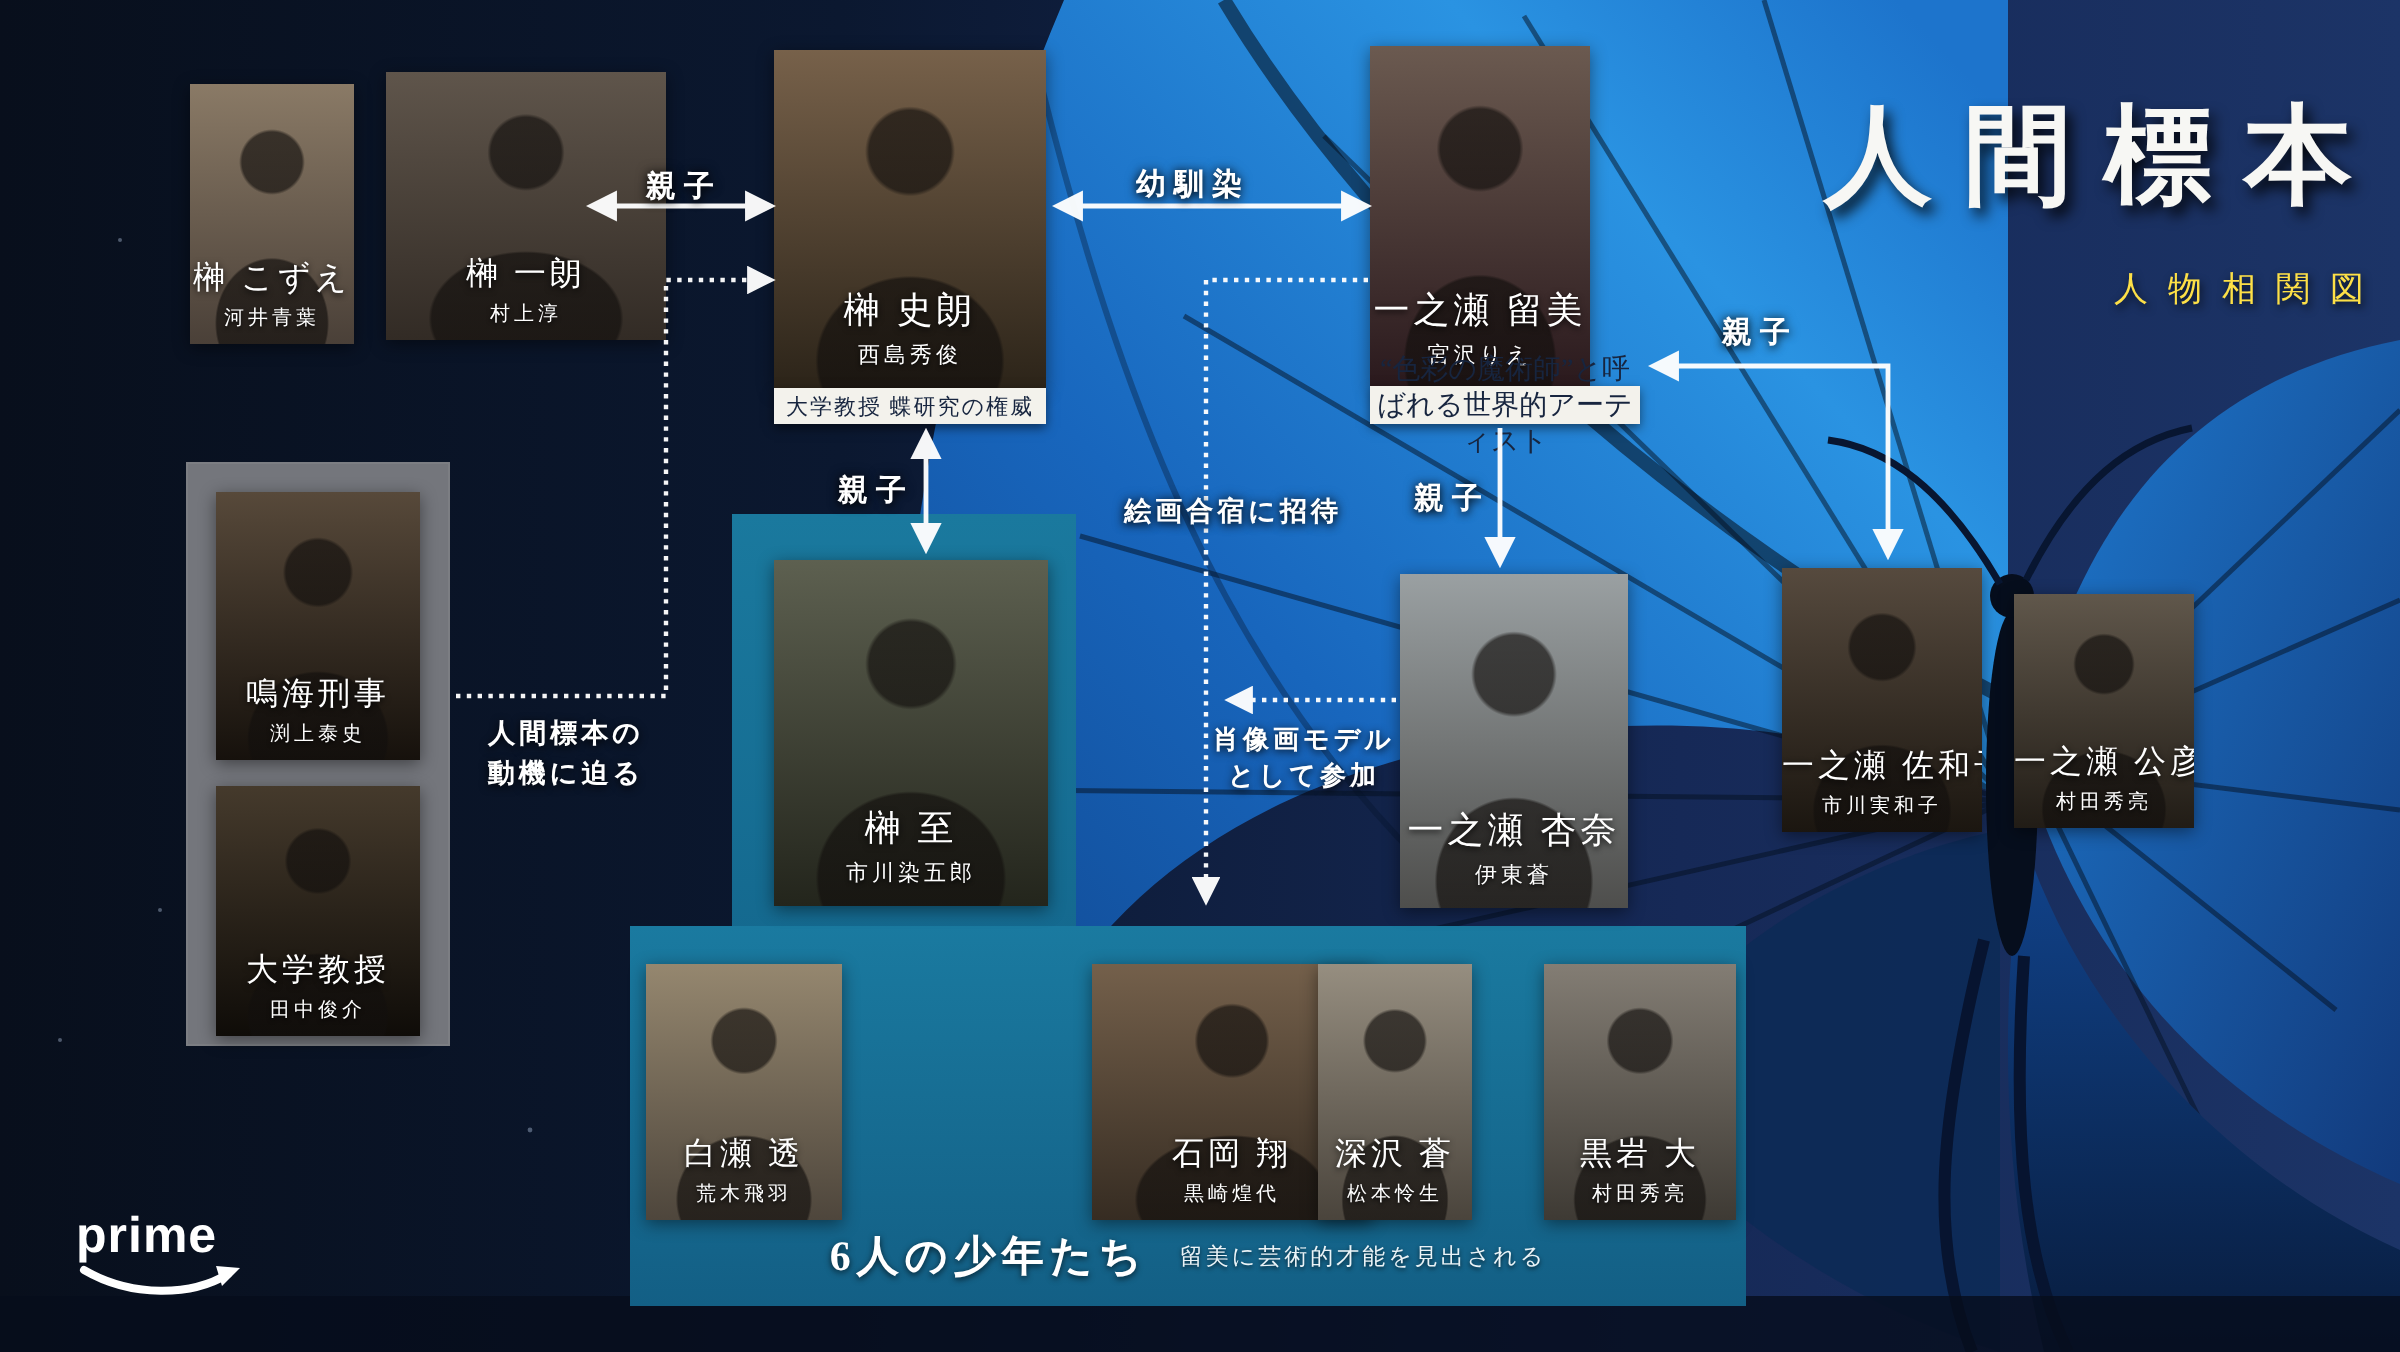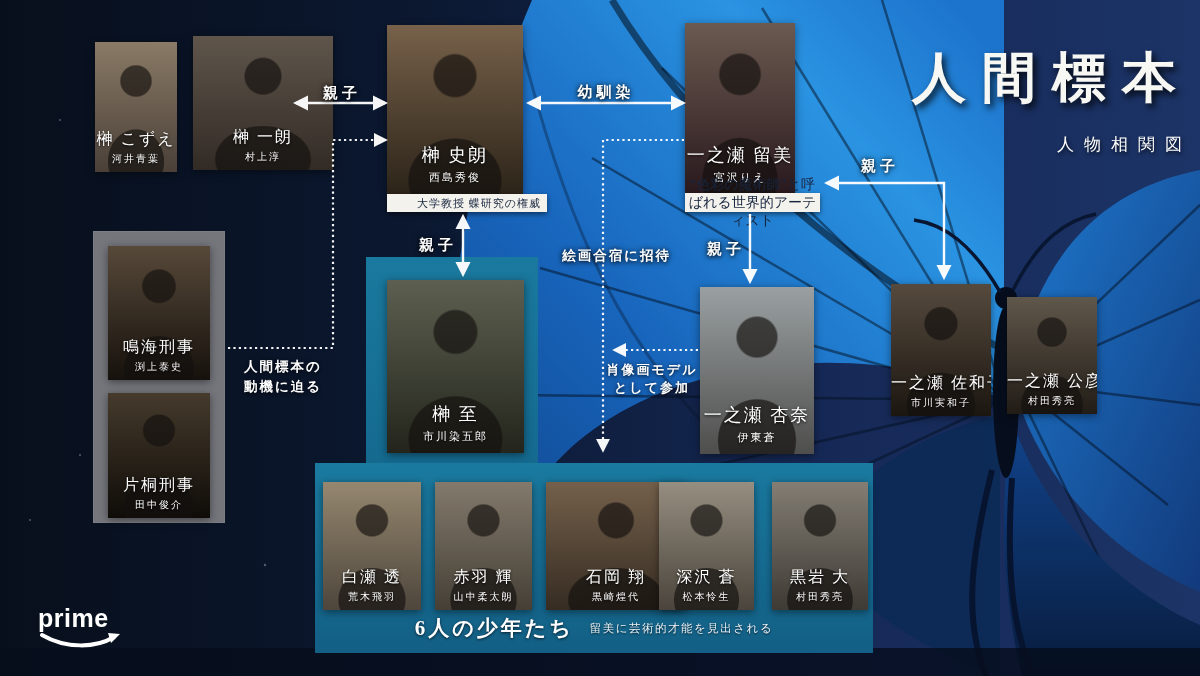--- a/index.html
+++ b/index.html
@@ -33,54 +33,54 @@
   #card-rumi    {left:685px;top:23px; width:110px;height:171px;background:linear-gradient(#6b5a50,#2a191d);text-decoration:underline;}
   #card-narumi  {left:108px;top:246px;width:102px;height:134px;background:linear-gradient(#57493a,#16110c);}
   #card-katagiri{left:108px;top:393px;width:102px;height:125px;background:linear-gradient(#453a2c,#0f0c08);}
   #card-itaru   {left:387px;top:280px;width:137px;height:173px;background:linear-gradient(#5d6050,#23251c);}
   #card-anna    {left:700px;top:287px;width:114px;height:167px;background:linear-gradient(#9aa0a2,#4e4e4c);}
   #card-sawako  {left:891px;top:284px;width:100px;height:132px;background:linear-gradient(#564a3e,#1b1610);}
   #card-kimihiko{left:1007px;top:297px;width:90px;height:117px;background:linear-gradient(#60574b,#211c16);}
   #card-shirase {left:323px;top:482px;width:98px;height:128px;background:linear-gradient(#95876f,#4e463c);}
   #card-akabane {left:435px;top:482px;width:97px;height:128px;background:linear-gradient(#837a6c,#453f36);}
   #card-ishioka {left:546px;top:482px;width:96px;height:128px;background:linear-gradient(#74604b,#362c22);padding-left:44px;}
-  #card-fukazawa{left:659px;top:482px;width:95px;height:128px;background:linear-gradient(#968e80,#4a443c);}
+  #card-fukazawa{left:659px;top:482px;width:77px;height:128px;background:linear-gradient(#968e80,#4a443c);}
   #card-kuroiwa {left:772px;top:482px;width:96px;height:128px;background:linear-gradient(#837d74,#3e3a34);}
 
   
   .cap{position:absolute;z-index:4;background:#f3f2ec;color:#17253f;text-align:center;
        display:flex;align-items:center;justify-content:center;box-shadow:0 2px 5px rgba(0,0,0,.5);}
-  #cap-shiro{left:387px;top:194px;width:136px;height:18px;font-size:11px;letter-spacing:1px;padding-left:24px;}
+  #cap-shiro{left:387px;top:194px;width:136px;height:18px;font-size:11px;letter-spacing:1px;}
   #cap-rumi {left:685px;top:193px;width:135px;height:19px;font-size:14px;letter-spacing:0;}
 
   
   .rel{position:absolute;z-index:6;font-size:15px;font-weight:bold;letter-spacing:4px;white-space:nowrap;
        text-shadow:0 1px 4px rgba(0,0,0,.9),0 0 6px rgba(0,0,0,.5);}
   #lbl-oyako-left  {left:314px;top:84px;width:56px;text-align:center;}
-  #lbl-osananajimi {left:568px;top:83px;width:76px;text-align:center;}
+  #lbl-osananajimi {left:568px;top:83px;width:76px;text-align:left;}
   #lbl-oyako-center{left:410px;top:236px;width:56px;text-align:center;}
   #lbl-oyako-anna  {left:698px;top:240px;width:56px;text-align:center;}
   #lbl-oyako-right {left:852px;top:157px;width:56px;text-align:center;}
   #lbl-camp        {left:543px;top:247px;width:128px;text-align:right;font-size:13.5px;letter-spacing:2px;}
   .rel2{position:absolute;z-index:6;font-size:13px;font-weight:bold;letter-spacing:2px;text-align:center;
         line-height:18px;white-space:nowrap;text-shadow:0 1px 4px rgba(0,0,0,.9);}
   #lbl-portrait{left:590px;top:361px;width:124px;}
   #lbl-motive  {left:228px;top:357px;width:110px;font-size:13.5px;line-height:20px;}
 
   
   #boys-caption{position:absolute;left:0;right:0;bottom:11px;display:flex;justify-content:center;
                 align-items:center;gap:16px;z-index:2;}
   #boys-title{font-size:21px;font-weight:bold;letter-spacing:3px;text-shadow:0 1px 3px rgba(0,0,0,.7);}
   #boys-sub{font-size:11.5px;letter-spacing:1.5px;color:#eaf3f7;text-shadow:0 1px 2px rgba(0,0,0,.7);}
 
   
   #title-block{position:absolute;left:880px;top:42px;width:312px;text-align:right;z-index:6;}
   #title-main{font-size:54px;font-weight:bold;letter-spacing:16px;padding-left:16px;color:#f7f7f4;
               text-shadow:3px 4px 7px rgba(0,0,0,.85);}
-  #title-sub{margin-top:18px;font-size:17px;letter-spacing:10px;padding-left:10px;color:#ffffff;
+  #title-sub{margin-top:18px;font-size:17px;letter-spacing:10px;padding-left:10px;color:#fde047;
              text-shadow:1px 2px 4px rgba(0,0,0,.8);}
 
   
   #prime{position:absolute;left:38px;top:604px;z-index:6;font-family:"Liberation Sans","DejaVu Sans",sans-serif;}
   #prime .word{font-size:25px;font-weight:bold;letter-spacing:.5px;color:#fff;}
   #prime svg{display:block;margin-top:-2px;}
 </style>
 </head>
 <body>
 
@@ -199,21 +199,21 @@
     <div class="nm">一之瀬 留美</div>
     <div class="ac">宮沢りえ</div>
   </div>
   <div class="card" id="card-narumi">
     <div class="ph"></div>
     <div class="nm">鳴海刑事</div>
     <div class="ac">渕上泰史</div>
   </div>
   <div class="card" id="card-katagiri">
     <div class="ph"></div>
-    <div class="nm">片桐刑事</div>
+    <div class="nm">大学教授</div>
     <div class="ac">田中俊介</div>
   </div>
   <div class="card tall" id="card-itaru">
     <div class="ph"></div>
     <div class="nm">榊 至</div>
     <div class="ac">市川染五郎</div>
   </div>
   <div class="card tall" id="card-anna">
     <div class="ph"></div>
     <div class="nm">一之瀬 杏奈</div>
@@ -226,25 +226,20 @@
   </div>
   <div class="card" id="card-kimihiko">
     <div class="ph"></div>
     <div class="nm">一之瀬 公彦</div>
     <div class="ac">村田秀亮</div>
   </div>
   <div class="card" id="card-shirase">
     <div class="ph"></div>
     <div class="nm">白瀬 透</div>
     <div class="ac">荒木飛羽</div>
-  </div>
-  <div class="card" id="card-akabane">
-    <div class="ph"></div>
-    <div class="nm">赤羽 輝</div>
-    <div class="ac">山中柔太朗</div>
   </div>
   <div class="card" id="card-ishioka">
     <div class="ph"></div>
     <div class="nm">石岡 翔</div>
     <div class="ac">黒崎煌代</div>
   </div>
   <div class="card" id="card-fukazawa">
     <div class="ph"></div>
     <div class="nm">深沢 蒼</div>
     <div class="ac">松本怜生</div>

